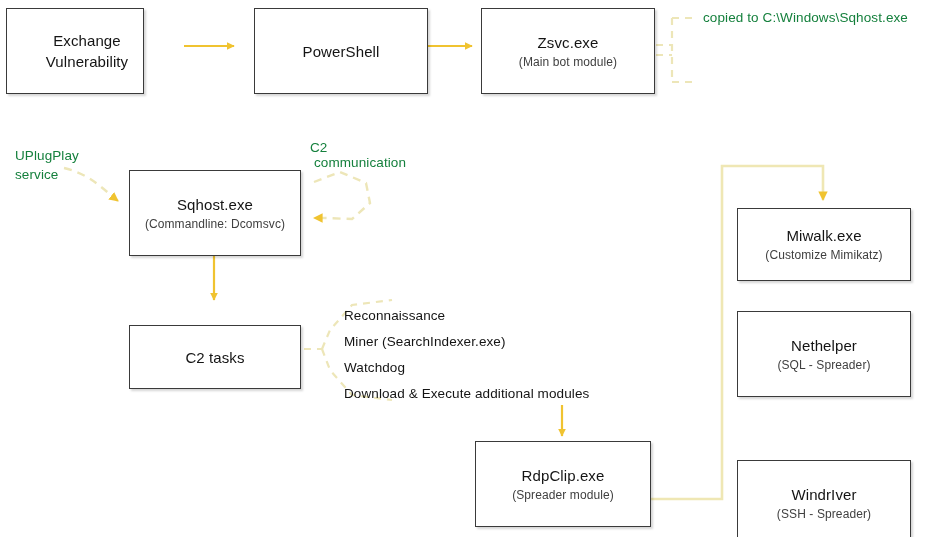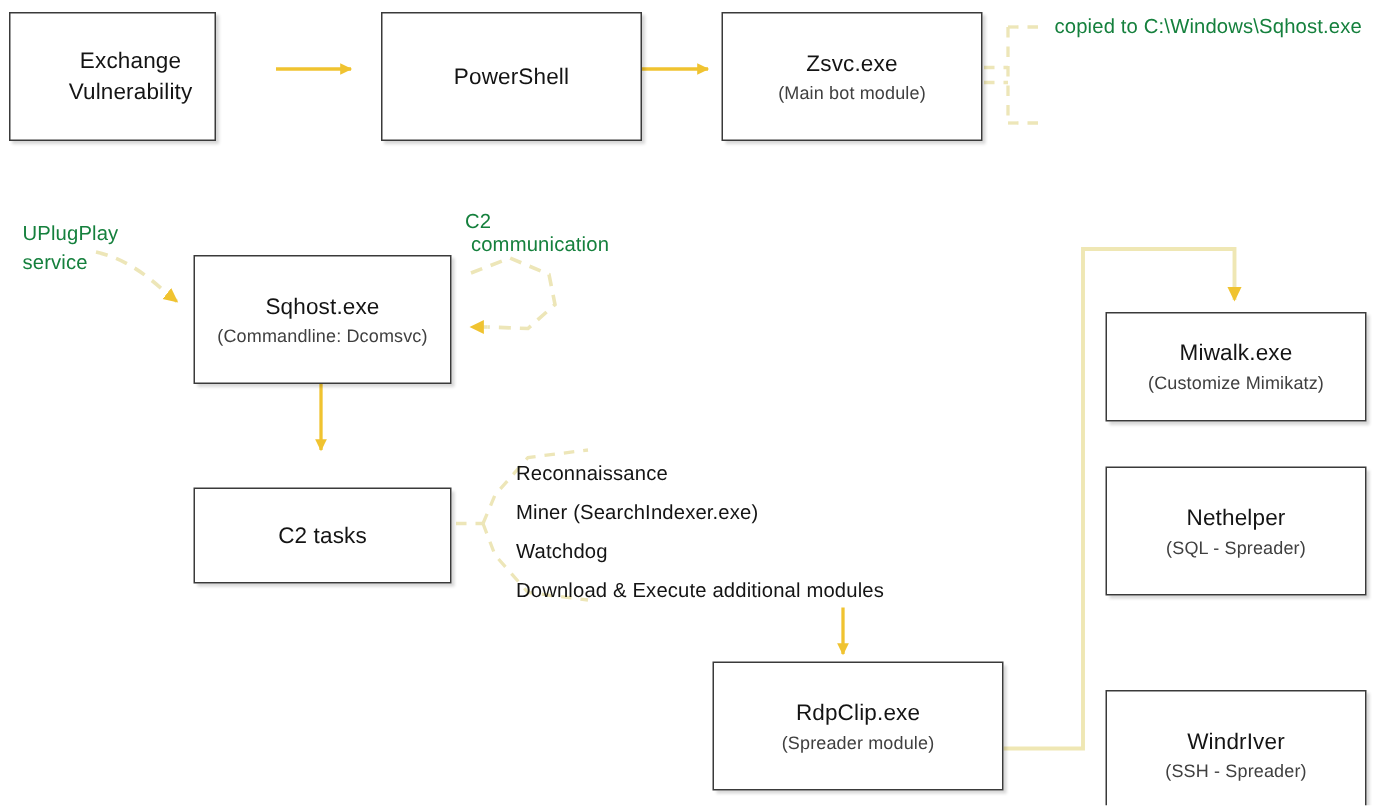--- a/index.html
+++ b/index.html
@@ -154,21 +154,21 @@
 
   <div class="node" style="left:129px; top:170px; width:172px; height:86px;text-align:center;">
     <div class="title">Sqhost.exe</div>
     <div class="sub">(Commandline: Dcomsvc)</div>
   </div>
 
   <div class="node" style="left:129px; top:306px; width:172px; height:64px;margin-top:19px;">
     <div class="title">C2 tasks</div>
   </div>
 
-  <div class="node" style="left:475px; top:441px; width:194px; height:86px;">
+  <div class="node" style="left:475px; top:441px; width:176px; height:86px;">
     <div class="title">RdpClip.exe</div>
     <div class="sub">(Spreader module)</div>
   </div>
 
   <div class="node" style="left:737px; top:208px; width:174px; height:73px;">
     <div class="title">Miwalk.exe</div>
     <div class="sub">(Customize Mimikatz)</div>
   </div>
 
   <div class="node" style="left:737px; top:311px; width:174px; height:86px;">

